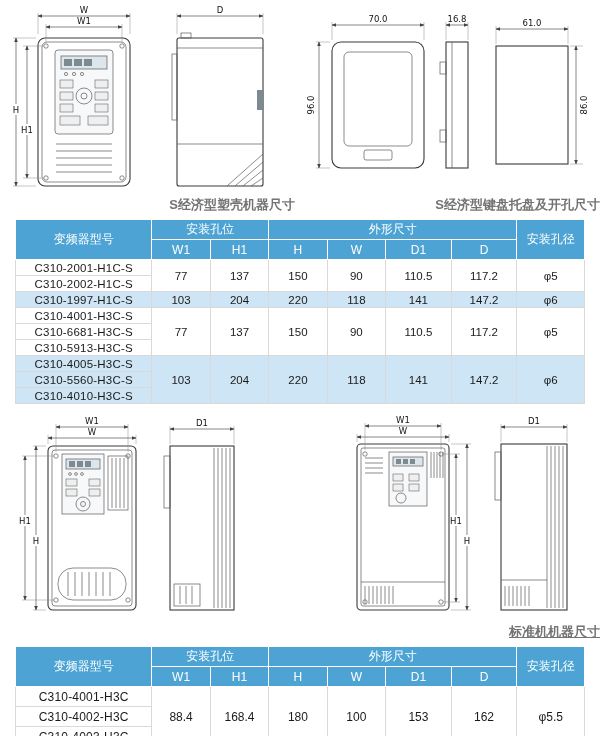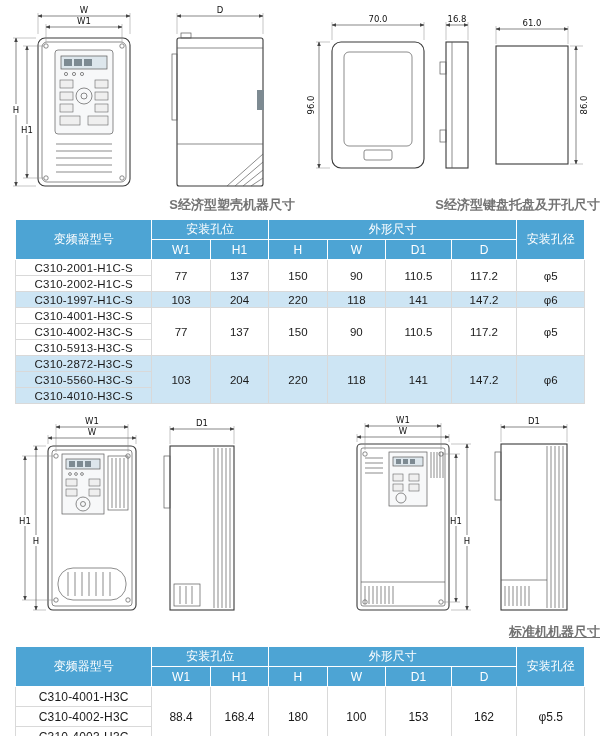--- a/index.html
+++ b/index.html
@@ -238,27 +238,27 @@
       <td class="model">C310-4001-H3C-S</td>
       <td rowspan="3">77</td>
       <td rowspan="3">137</td>
       <td rowspan="3">150</td>
       <td rowspan="3">90</td>
       <td rowspan="3">110.5</td>
       <td rowspan="3">117.2</td>
       <td rowspan="3">φ5</td>
     </tr>
     <tr>
-      <td class="model">C310-4002-H3C-S</td>
+      <td class="model">C310-6681-H3C-S</td>
     </tr>
     <tr>
       <td class="model">C310-5913-H3C-S</td>
     </tr>
     <tr class="alt">
-      <td class="model">C310-2872-H3C-S</td>
+      <td class="model">C310-4005-H3C-S</td>
       <td rowspan="3">103</td>
       <td rowspan="3">204</td>
       <td rowspan="3">220</td>
       <td rowspan="3">118</td>
       <td rowspan="3">141</td>
       <td rowspan="3">147.2</td>
       <td rowspan="3">φ6</td>
     </tr>
     <tr class="alt">
       <td class="model">C310-5560-H3C-S</td>

